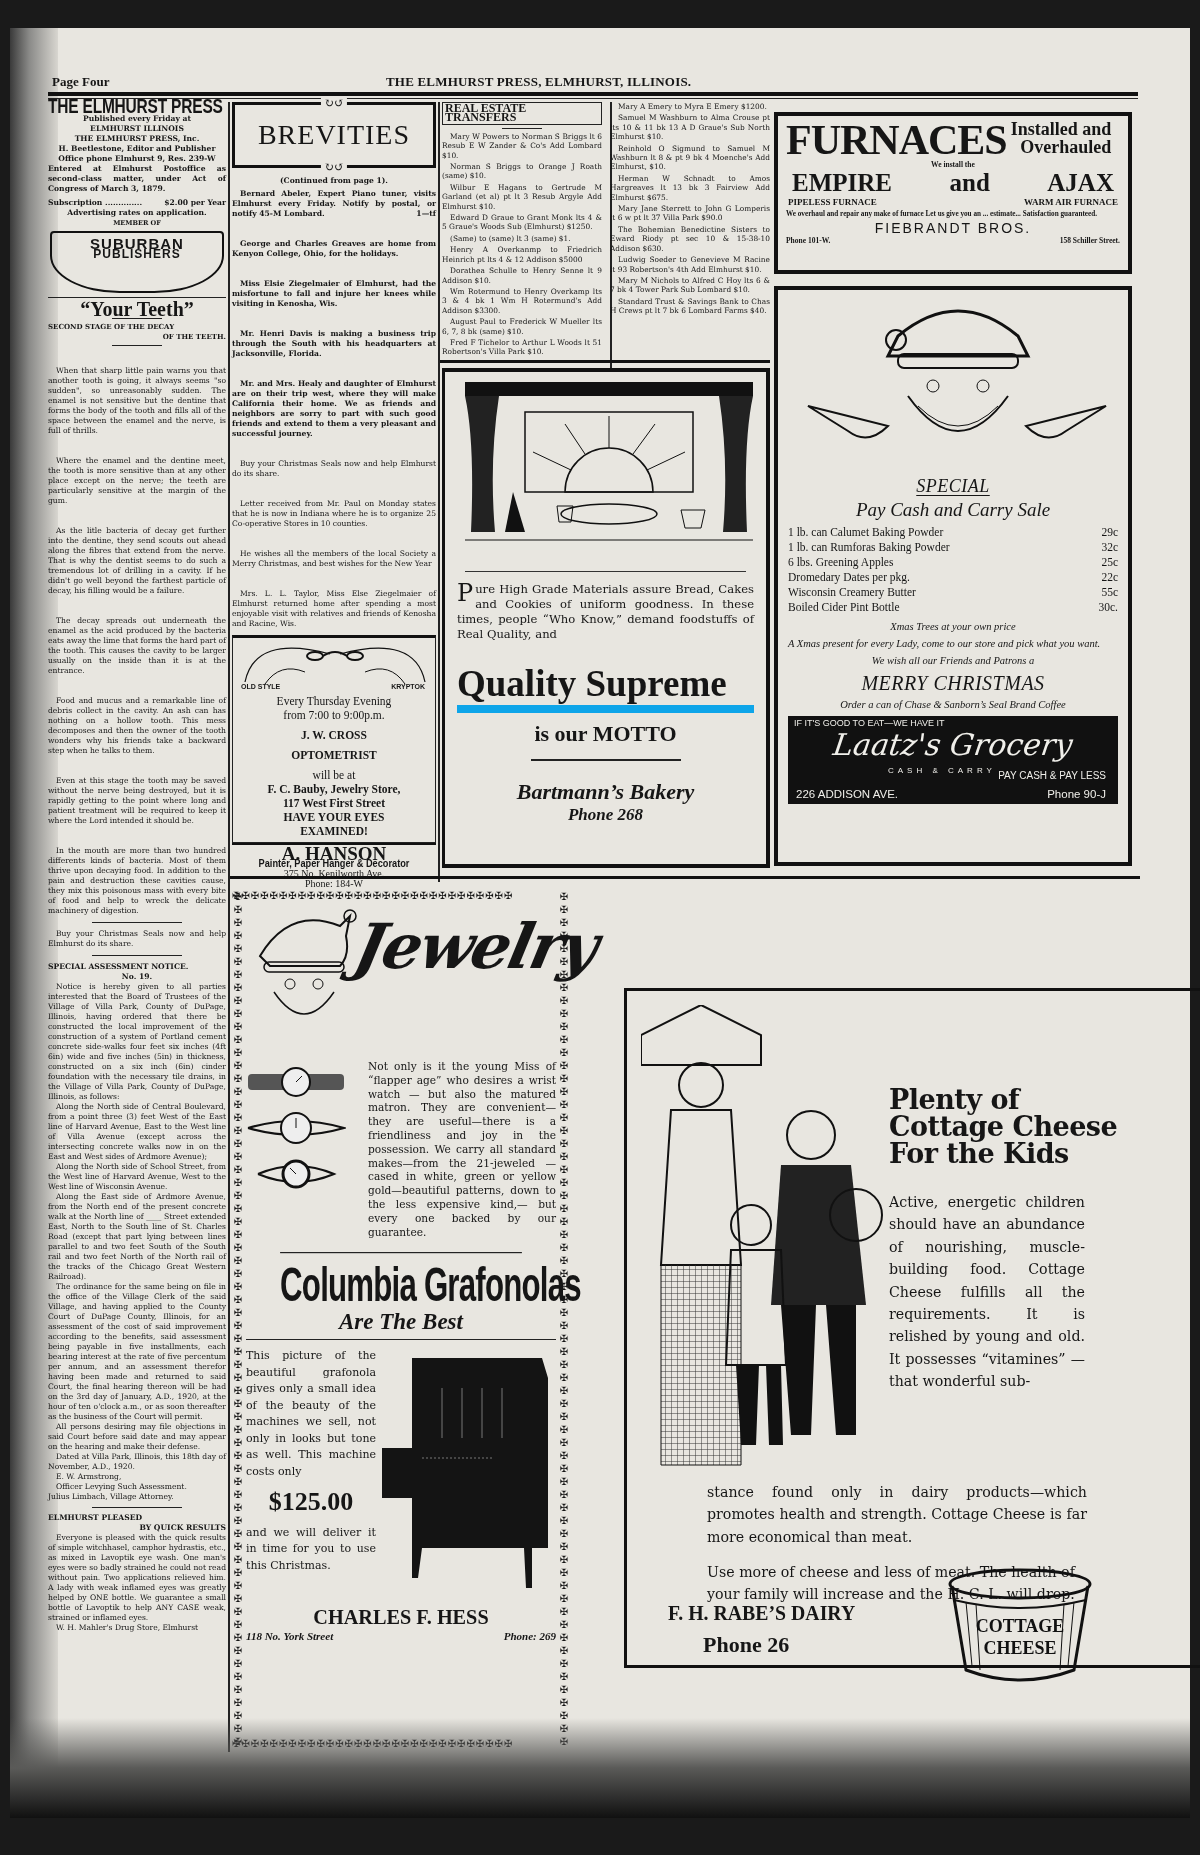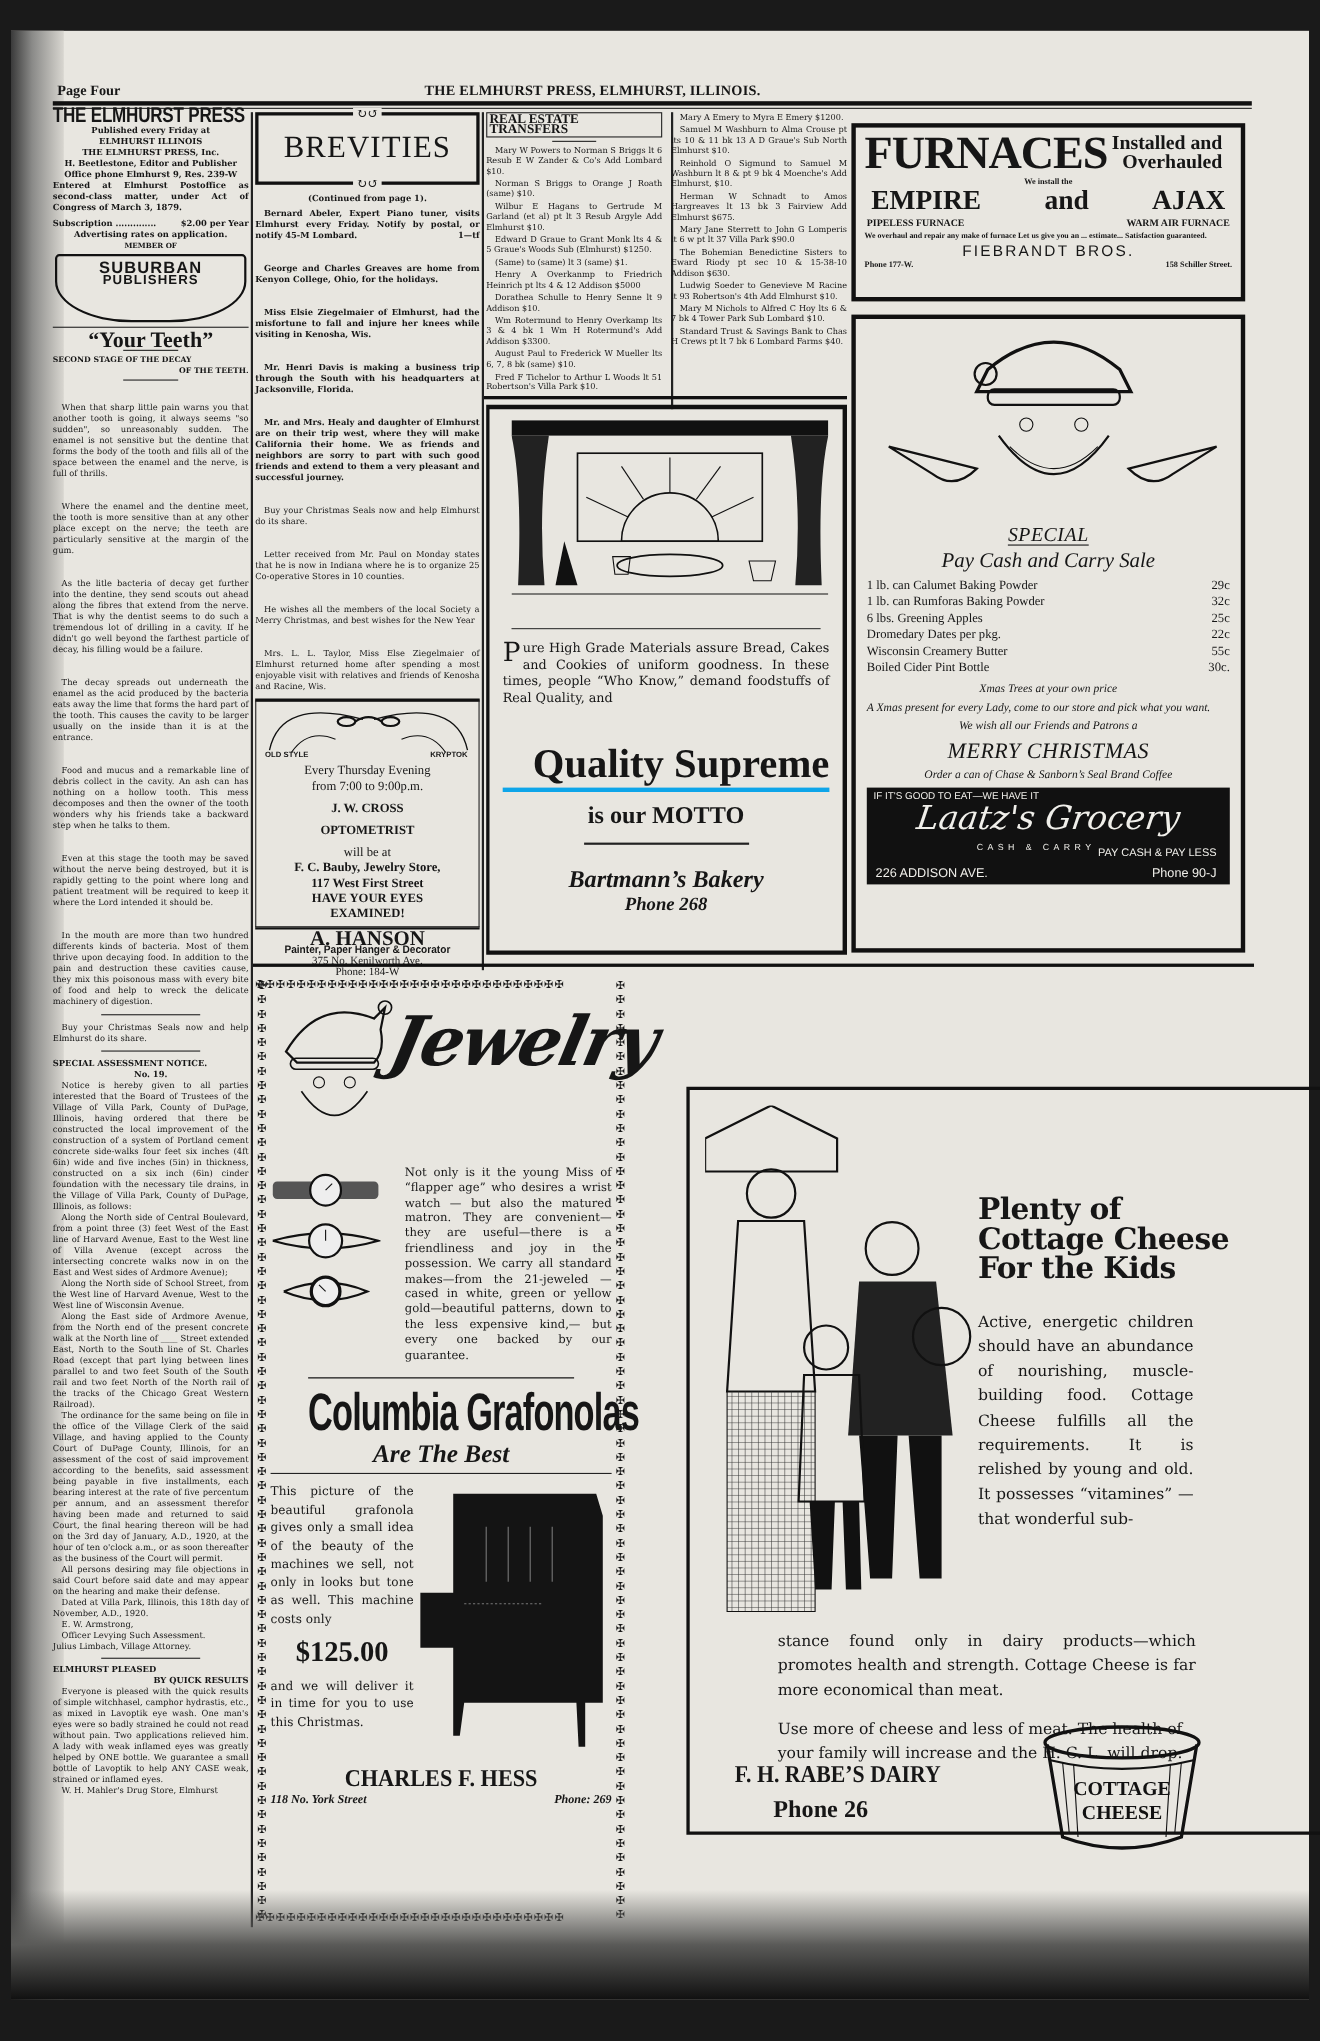--- a/index.html
+++ b/index.html
@@ -60,22 +60,22 @@
   .ret-title { font-family: "Liberation Serif", serif; font-weight: bold; font-size: 12px; border: 1px solid #222; padding: 1px 2px; display: inline-block; }
   .ret-cols { display: flex; gap: 8px; }
   .ret-cols > div { flex: 1; }
   .ret-item { text-align: justify; margin-bottom: 2px; text-indent: 8px; }
 
   
   .bakery { left: 442px; top: 368px; width: 328px; height: 500px; border: 4px solid #111; border-left-width: 3px; padding: 0; }
   .bakery-art { height: 190px; margin: 10px 20px 0; position: relative; border-bottom: 1px solid #333; }
   .bakery-text { margin: 10px 12px 0; font-family: "DejaVu Serif", serif; font-size: 11.6px; line-height: 15px; text-align: justify; }
   .dropcap { font-size: 24px; float: left; line-height: 22px; margin-right: 2px; }
-  .quality { font-family: "Liberation Serif", serif; font-weight: bold; font-size: 37px; text-align: right; margin-top: 31px;
-             border-bottom: 4px solid #0ea5e9; margin-left: 12px; margin-right: 12px; }
+  .quality { font-family: "Liberation Serif", serif; font-weight: bold; font-size: 37px; text-align: left; margin-top: 20px;
+             border-bottom: 8px solid #0ea5e9; margin-left: 12px; margin-right: 12px; }
   .motto { font-family: "Liberation Serif", serif; font-weight: bold; font-size: 22px; text-align: center; margin-top: 8px; }
   .bartmann { font-family: "Liberation Serif", serif; font-weight: bold; font-style: italic; font-size: 22px; text-align: center; margin-top: 18px; }
   .phone268 { font-family: "Liberation Serif", serif; font-weight: bold; font-style: italic; font-size: 17px; text-align: center; }
 
   
   .furnace { left: 774px; top: 112px; width: 358px; height: 162px; border: 4px solid #111; padding: 4px 8px; font-family: "Liberation Serif", serif; }
   .fur-top { display: flex; align-items: flex-start; }
   .fur-big { font-size: 42px; font-weight: bold; line-height: 40px; letter-spacing: -1px; }
   .fur-right { font-size: 18px; font-weight: bold; line-height: 18px; text-align: right; margin-left: 4px; }
   .fur-install { text-align: center; font-size: 7.5px; font-weight: bold; }
@@ -333,21 +333,21 @@
     <span class="fur-brand">and</span>
     <span class="fur-brand">AJAX</span>
   </div>
   <div class="fur-sub">
     <span>PIPELESS FURNACE</span>
     <span>WARM AIR FURNACE</span>
   </div>
   <div class="fur-note">We overhaul and repair any make of furnace Let us give you an ... estimate... Satisfaction guaranteed.</div>
   <div class="fur-co">FIEBRANDT BROS.</div>
   <div class="fur-foot">
-    <span>Phone 177-W.</span>
+    <span>Phone 101-W.</span>
     <span>158 Schiller Street.</span>
   </div>
 </div>
 
 <div class="abs grocery">
   <div class="santa">
     <svg width="338" height="178" viewBox="0 0 338 178">
       <path d="M110 40 Q170 -10 230 40 L240 60 L100 60 Z" fill="none" stroke="#111" stroke-width="3"></path>
       <circle cx="108" cy="44" r="10" fill="none" stroke="#111" stroke-width="2"></circle>
       <rect x="110" y="58" width="120" height="14" rx="6" fill="none" stroke="#111" stroke-width="2"></rect>

